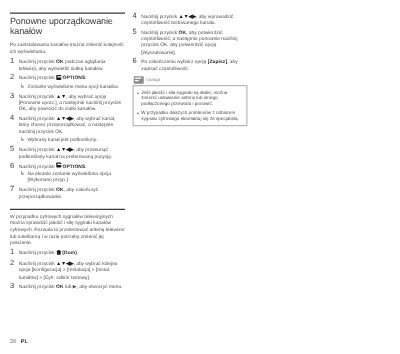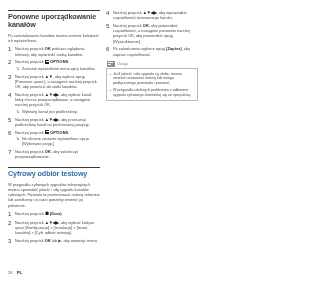--- a/index.html
+++ b/index.html
@@ -27,21 +27,21 @@
 
   
   .sec-rule{
     border-top:0.8px solid #3a3a3a;
     margin:0 0 2.2px 0;
     height:0;
   }
   .sec-title{
     font-size:7.2px;
     line-height:8.2px;
-    font-weight:700;
+    font-weight:400;
     color:#3b3b3b;
     letter-spacing:-0.1px;
     margin:0 0 3.4px 0;
   }
   .sec-title.blue{color:#2f6fa8;}
 
   
   .intro{
     font-size:3.9px;
     line-height:5.2px;
@@ -280,21 +280,20 @@
 
       <div class="step">
         <div class="step-num">7</div>
         <div class="step-body">
           <div class="step-text"><span>Naciśnij przycisk </span><b class="key">OK</b><span>, aby zakończyć przeporządkowanie.</span></div>
         </div>
       </div>
 
       <div style="height:5px"></div>
       <div class="sec-rule"></div>
-      <div class="sec-title blue">Cyfrowy odbiór testowy</div>
 
       <div class="intro">W przypadku cyfrowych sygnałów telewizyjnych można sprawdzić jakość i siłę sygnału kanałów cyfrowych. Pozwala to przetestować antenę  telewizor lub satelitarną i w razie potrzeby zmienić jej położenie.</div>
 
       <div class="step">
         <div class="step-num">1</div>
         <div class="step-body">
           <div class="step-text"><span>Naciśnij przycisk </span><span class="icon-home"></span><b class="key">(Dom)</b><span>.</span></div>
         </div>
       </div>
 

